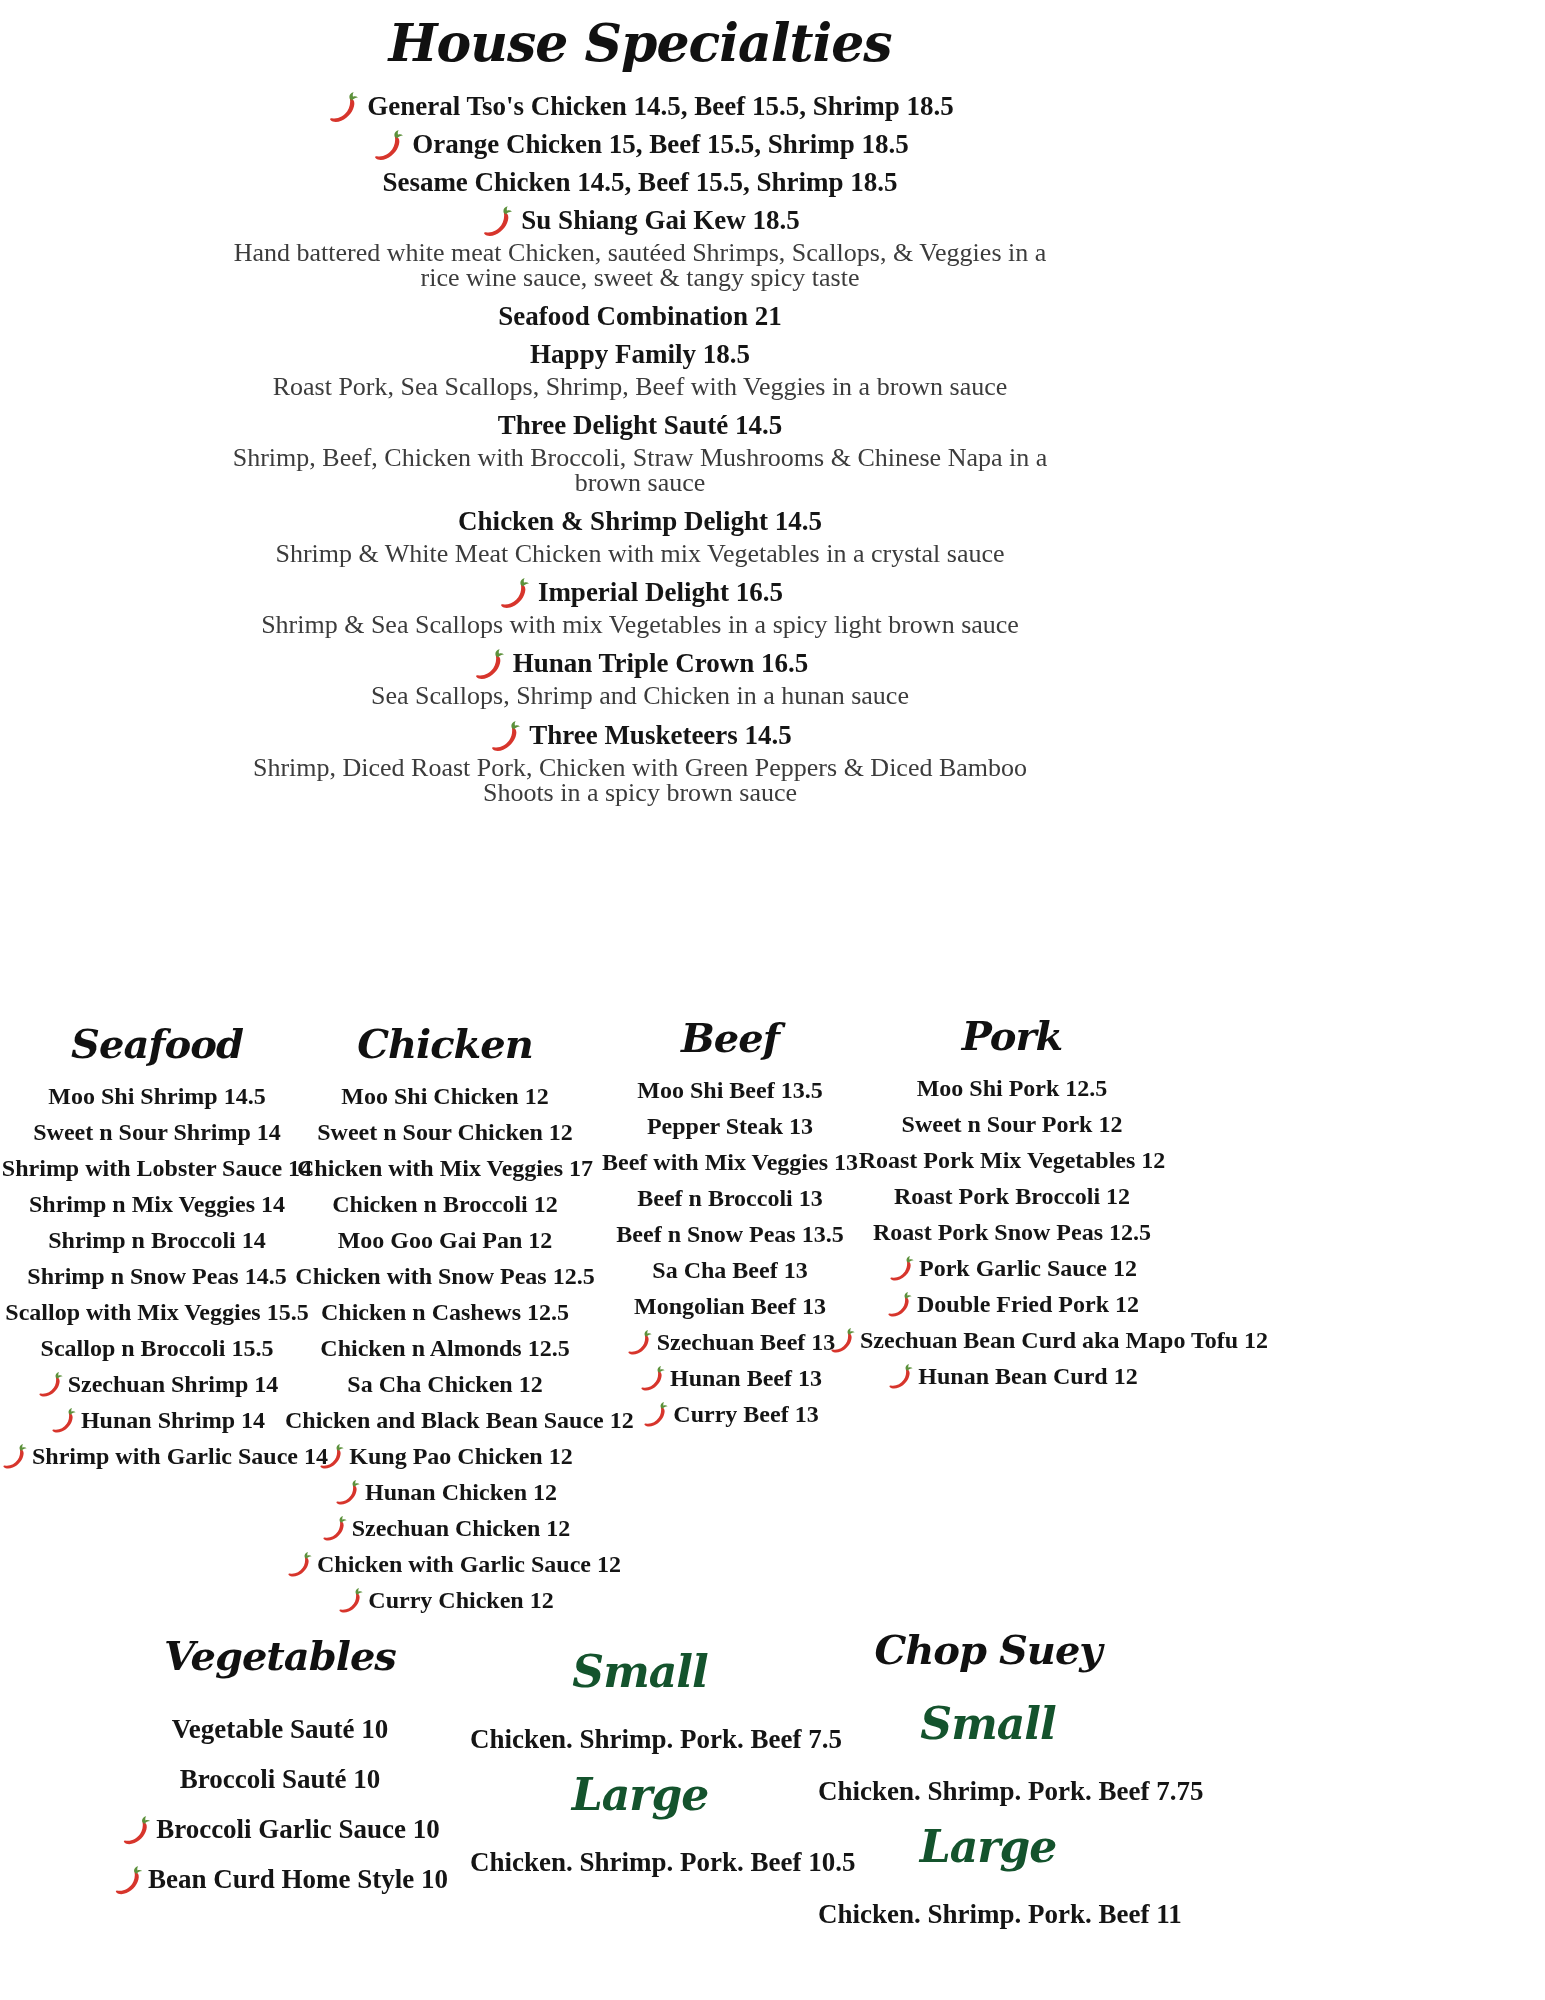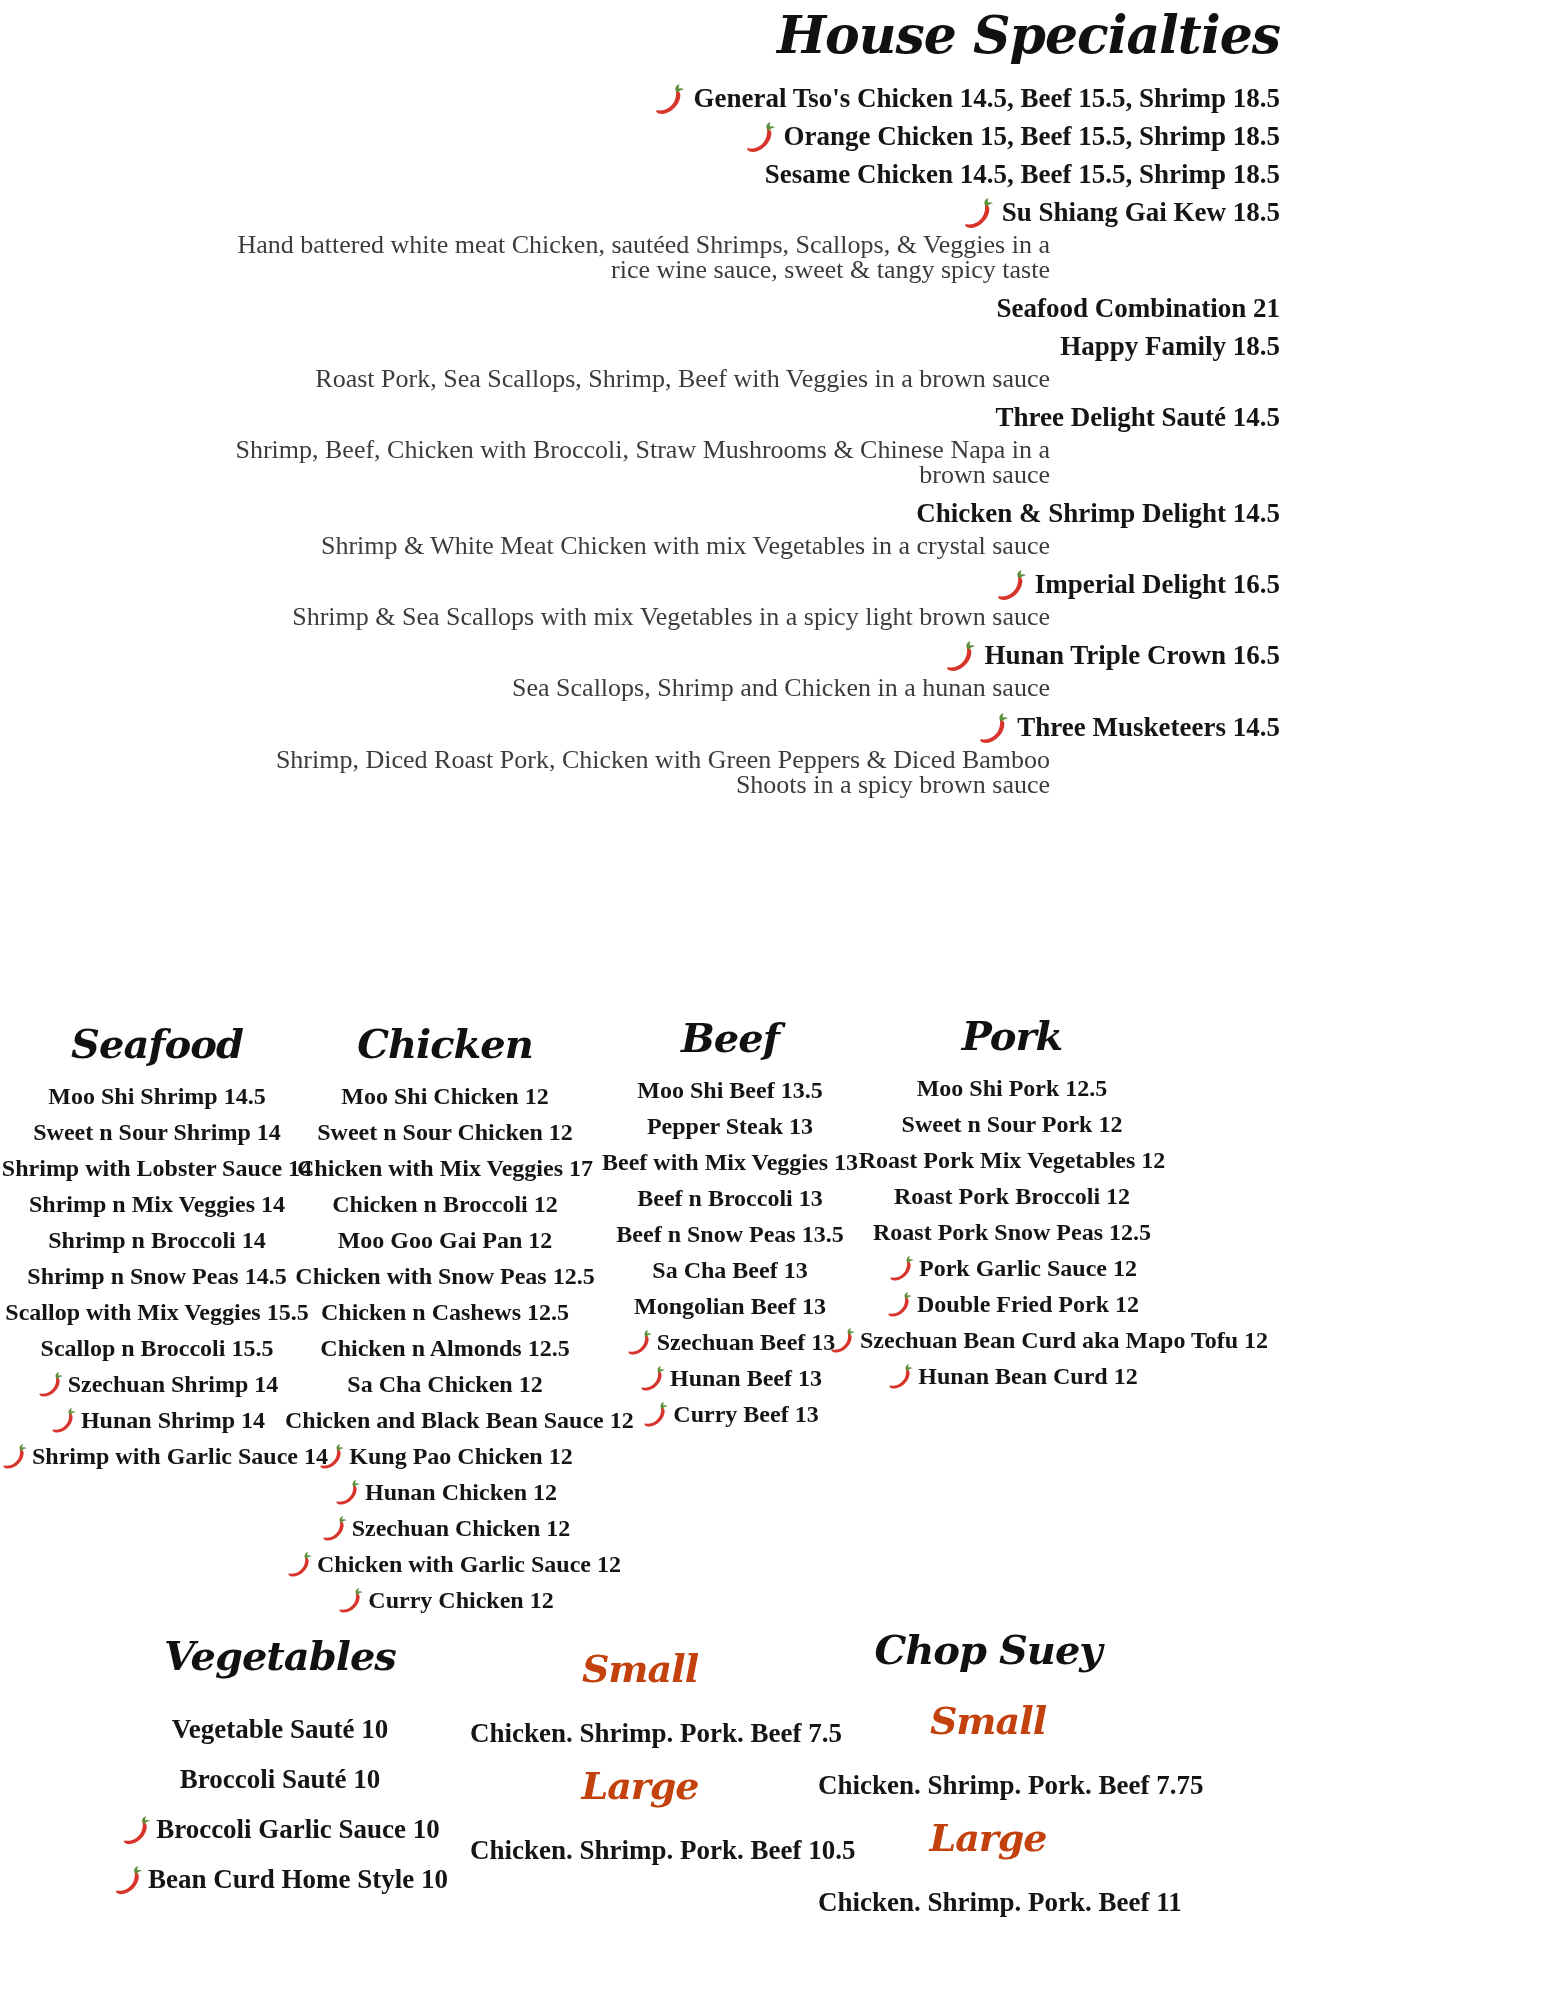--- a/index.html
+++ b/index.html
@@ -5,21 +5,21 @@
   html,body{margin:0;padding:0;background:#ffffff;}
   .page{
     position:relative;width:1545px;height:2000px;background:#ffffff;overflow:hidden;
     font-family:"Liberation Serif","DejaVu Serif",serif;color:#151515;
   }
   .script{
     font-family:"DejaVu Serif","Liberation Serif",serif;
     font-style:italic;font-weight:700;letter-spacing:-1px;color:#111;
   }
   
-  .specialties{position:absolute;left:0;top:6px;width:1280px;text-align:right;}
+  .specialties{position:absolute;left:0;top:14px;width:1280px;text-align:center;}
   .specialties h1{font-size:52px;line-height:1.1;margin:0 0 18px 0;}
   .sp-item{margin-bottom:3px;}
   .sp-item:last-child .sp-line{margin-top:10px;}
   .sp-line{font-weight:700;font-size:27px;line-height:35px;white-space:nowrap;margin-bottom:2px;}
   .sp-line .chili{height:36px;width:36px;vertical-align:middle;margin:-8px 5px -6px 0;}
   .sp-desc{font-size:26px;line-height:25px;color:#3c3c3c;max-width:820px;margin:0 auto 9px auto;font-weight:400;}
   
   .menu-col{position:absolute;text-align:center;}
   .menu-col h2{font-size:40px;line-height:1.1;margin:0 0 12px 0;}
   .col-item{font-weight:700;font-size:24px;line-height:36px;white-space:nowrap;}
@@ -31,21 +31,21 @@
   
   .bottom-col{position:absolute;text-align:center;}
   .bottom-col h2{font-size:40px;line-height:1.1;margin:0 0 26px 0;}
   #veg{left:80px;top:1634px;width:400px;}
   #veg .col-item{font-size:27px;line-height:50px;}
   #veg .col-item .chili{height:34px;width:34px;}
   #chow{left:470px;top:1632px;width:340px;}
   #chop{left:818px;top:1628px;width:340px;}
   .size-label{
     font-family:"DejaVu Serif","Liberation Serif",serif;font-style:italic;font-weight:700;
-    font-size:38px;color:#c2410c;margin:14px 0 26px 0;letter-spacing:-1px;
+    font-size:44px;color:#14532d;margin:14px 0 26px 0;letter-spacing:-1px;
   }
   .size-price{font-weight:700;font-size:27px;line-height:32px;margin-bottom:4px;white-space:nowrap;}
 </style>
 </head>
 <body>
 
 <div class="page">
 
   <section class="specialties">
     <h1 class="script">House Specialties</h1>

